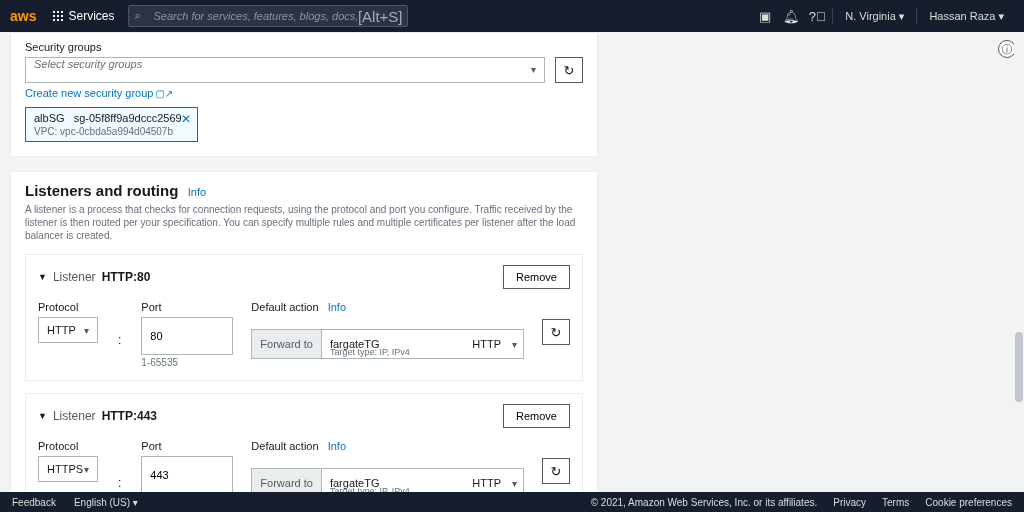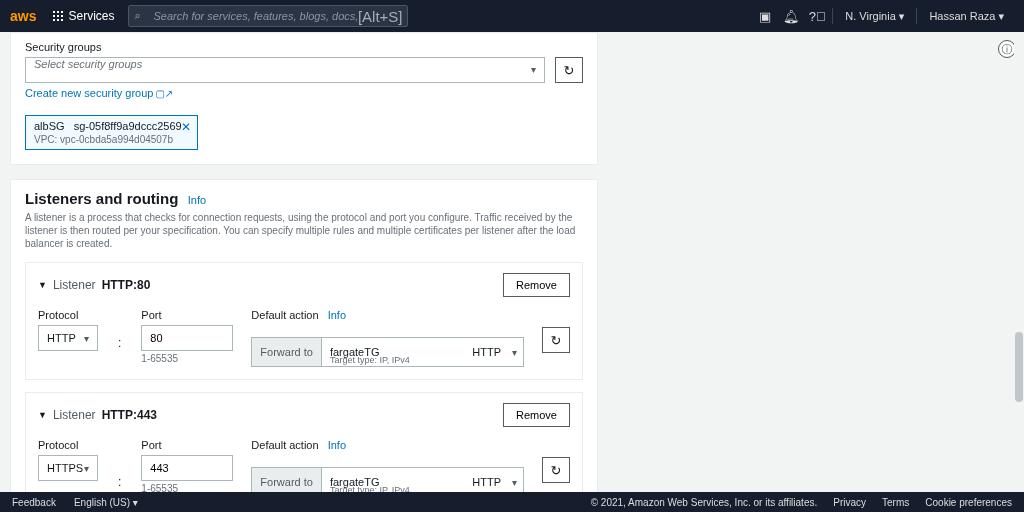--- a/index.html
+++ b/index.html
@@ -23,38 +23,38 @@
   .page{padding:0 0 0 10px;display:flex}
   .main{width:588px}
   .panel{background:#fff;border:1px solid #e9ebed;margin-bottom:14px;padding:10px 14px 14px}
   .sec-label{font-size:11px;color:#16191f;margin:2px 0 4px}
   .row{display:flex;align-items:center;gap:10px}
   .select-input{flex:1;height:26px;border:1px solid #aab7b8;background:#fff;color:#687078;font-style:italic;padding:0 22px 0 8px;font-size:11px;position:relative}
   .caret{position:absolute;right:8px;top:6px;font-size:10px;color:#545b64;font-style:normal}
   .icon-btn{width:28px;height:26px;border:1px solid #545b64;background:#fff;display:flex;align-items:center;justify-content:center;font-size:13px;cursor:pointer}
   .link{color:#0073bb;font-size:11px;cursor:pointer}
   .link .ext{font-size:10px;margin-left:2px}
-  .token{display:inline-block;border:1px solid #0073bb;background:#f1faff;padding:4px 8px;margin-top:16px;font-size:11px;position:relative}
+  .token{display:inline-block;border:1px solid #0073bb;background:#f1faff;padding:4px 8px;margin-top:8px;font-size:11px;position:relative}
   .token .id{margin-left:6px}
   .token .x{position:absolute;right:6px;top:4px;color:#0073bb;font-size:12px;cursor:pointer}
   .token .sub{color:#687078;font-size:10px;margin-top:2px;padding-right:16px}
   h2.sect{font-size:15px;font-weight:700;display:inline-block}
   .info{color:#0073bb;font-size:11px;font-weight:400;margin-left:6px;cursor:pointer}
   .desc{color:#687078;font-size:10px;line-height:1.3;margin-top:4px}
   .listener{border:1px solid #e9ebed;margin-top:12px;padding:10px 12px 12px}
   .listener-head{display:flex;align-items:center;justify-content:space-between;margin-bottom:12px}
   .lh-left{display:flex;align-items:center;gap:6px;font-size:12px}
   .tri{font-size:9px}
   .lh-title{color:#545b64}
   .lh-proto{font-weight:700}
   .btn{border:1px solid #545b64;background:#fff;padding:5px 12px;font-size:11px;cursor:pointer}
   .field-label{font-size:11px;color:#16191f;margin-bottom:4px}
   .sel{height:26px;border:1px solid #aab7b8;background:#fff;font-size:11px;padding:0 20px 0 8px;position:relative;display:flex;align-items:center}
   .sel .caret{top:7px}
-  .txt{height:26px;border:1px solid #aab7b8;background:#fff;font-size:11px;padding:0 8px}
+  .txt{height:38px;border:1px solid #aab7b8;background:#fff;font-size:11px;padding:0 8px}
   .hint{color:#687078;font-size:10px;margin-top:2px}
   .colon{align-self:center;padding:0 2px;margin-top:10px}
   .fwd{display:flex;margin-top:16px}
   .fwd-label{background:#eaeded;border:1px solid #aab7b8;border-right:none;padding:0 8px;height:30px;display:flex;align-items:center;font-size:11px;color:#545b64}
   .fwd-body{border:1px solid #aab7b8;flex:1;height:30px;display:flex;align-items:center;padding:0 8px;position:relative}
   .fwd-body .tg{font-size:11px}
   .fwd-body .tt{font-size:9px;color:#687078;position:absolute;left:8px;bottom:1px}
   .fwd-body .proto{position:absolute;right:22px;font-size:11px}
   .fwd-body .caret{right:6px;top:9px}
   .listener-row{display:flex;gap:18px;align-items:flex-start}

